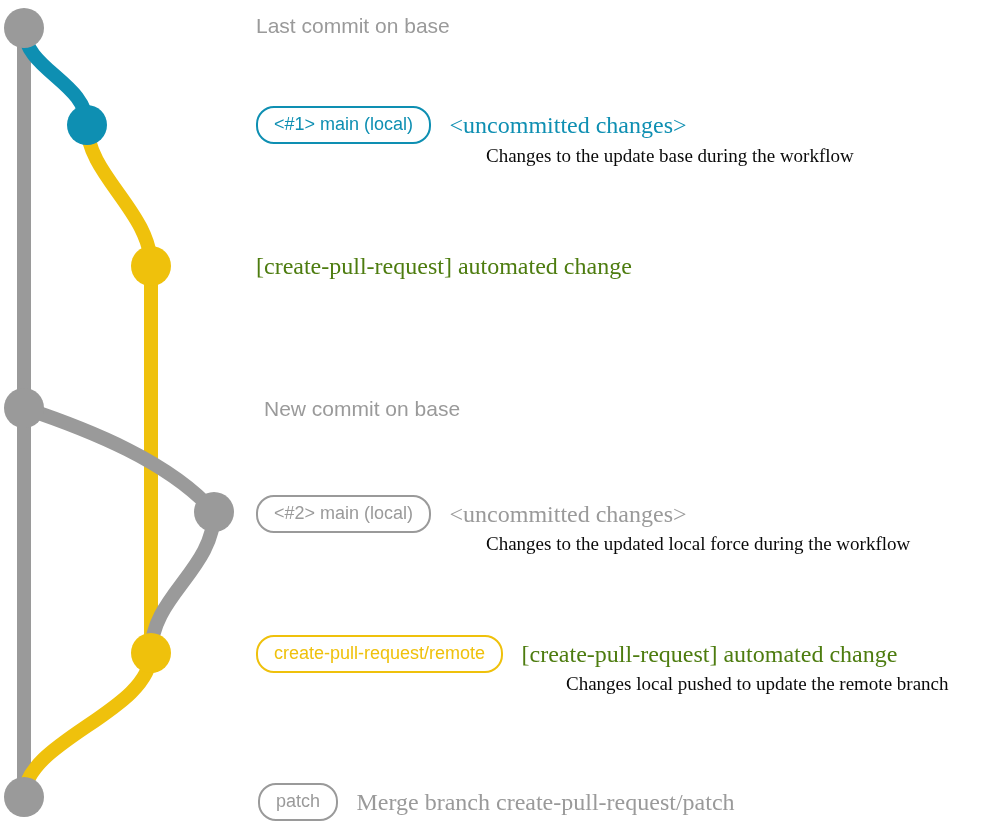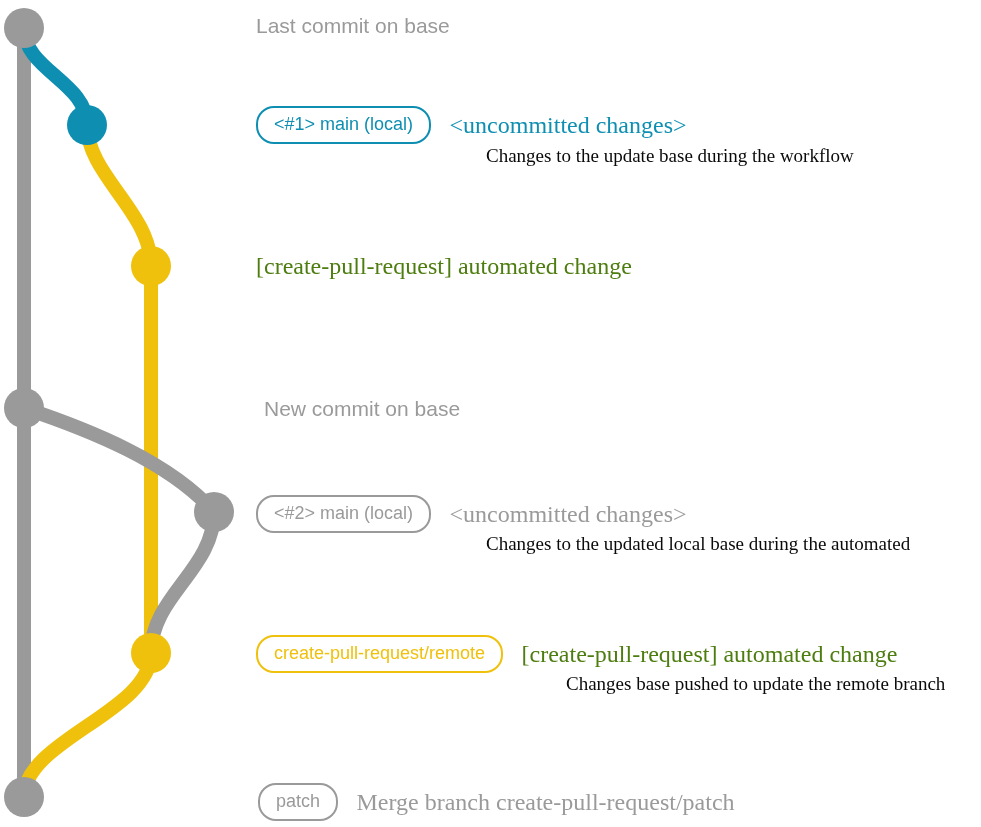--- a/index.html
+++ b/index.html
@@ -127,26 +127,26 @@
   </div>
 
   <div class="row" style="left:256px; top:396px;margin-left:8px;">
     <span class="heading">New commit on base</span>
   </div>
 
   <div class="row" style="left:256px; top:495px;">
     <span class="badge badge-gray">&lt;#2&gt; main (local)</span>
     <span class="title title-gray">&lt;uncommitted changes&gt;</span>
   </div>
-  <div class="sub" style="left:486px; top:533px;">Changes to the updated local base during the automated</div>
+  <div class="sub" style="left:486px; top:533px;">Changes to the updated local force during the workflow</div>
 
   <div class="row" style="left:256px; top:635px;">
     <span class="badge badge-yellow">create-pull-request/remote</span>
     <span class="title title-yellow">[create-pull-request] automated change</span>
   </div>
-  <div class="sub" style="left:566px; top:673px;">Changes base pushed to update the remote branch</div>
+  <div class="sub" style="left:566px; top:673px;">Changes local pushed to update the remote branch</div>
 
   <div class="row" style="left:258px; top:783px;">
     <span class="badge badge-gray">patch</span>
     <span class="title title-gray">Merge branch create-pull-request/patch</span>
   </div>
 
 </div>
 
 </body></html>

